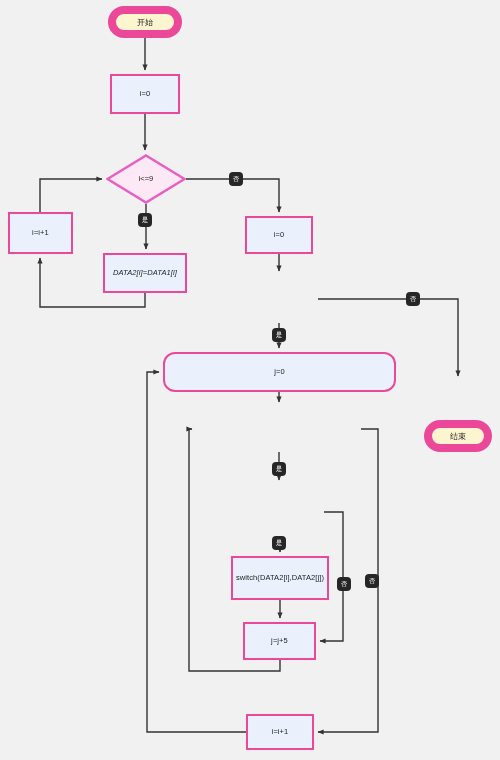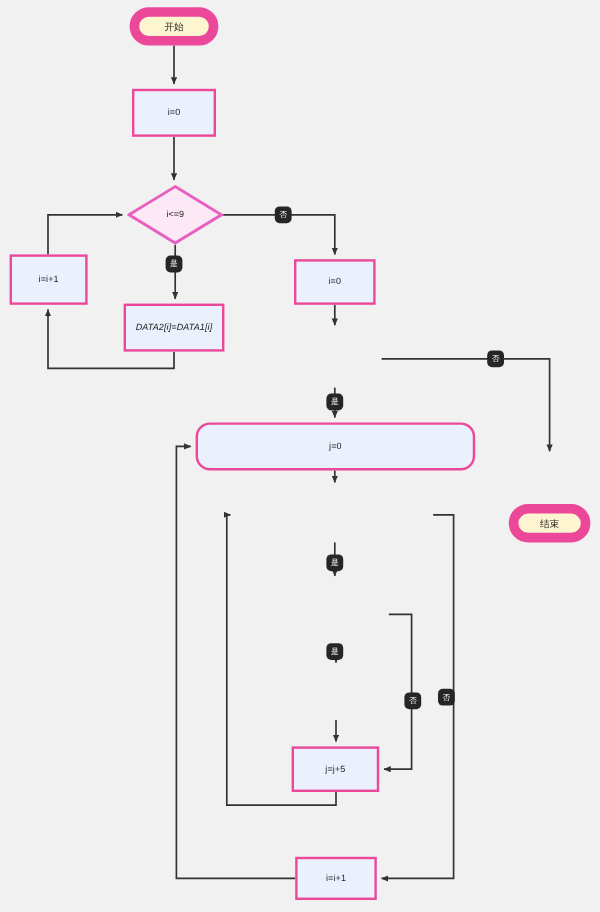--- a/index.html
+++ b/index.html
@@ -162,20 +162,23 @@
   <div class="node node-terminal" style="left:424px; top:380px; width:68px; height:32px;margin-top:40px;">
     <span>结束</span>
   </div>
 
   <div class="node node-process" style="left:163px; top:352px; width:233px; height:40px;border-radius:12px;">
     <span>j=0</span>
   </div>
 
 
 
+  <div class="node node-process" style="left:231px; top:556px; width:98px; height:44px;">
+    <span>switch(DATA2[i],DATA2[j])</span>
+  </div>
 
   <div class="node node-process" style="left:243px; top:622px; width:73px; height:38px;">
     <span>j=j+5</span>
   </div>
 
   <div class="node node-process" style="left:246px; top:714px; width:68px; height:36px;">
     <span>i=i+1</span>
   </div>
 
   <div class="badge" style="left:138px; top:213px;">

